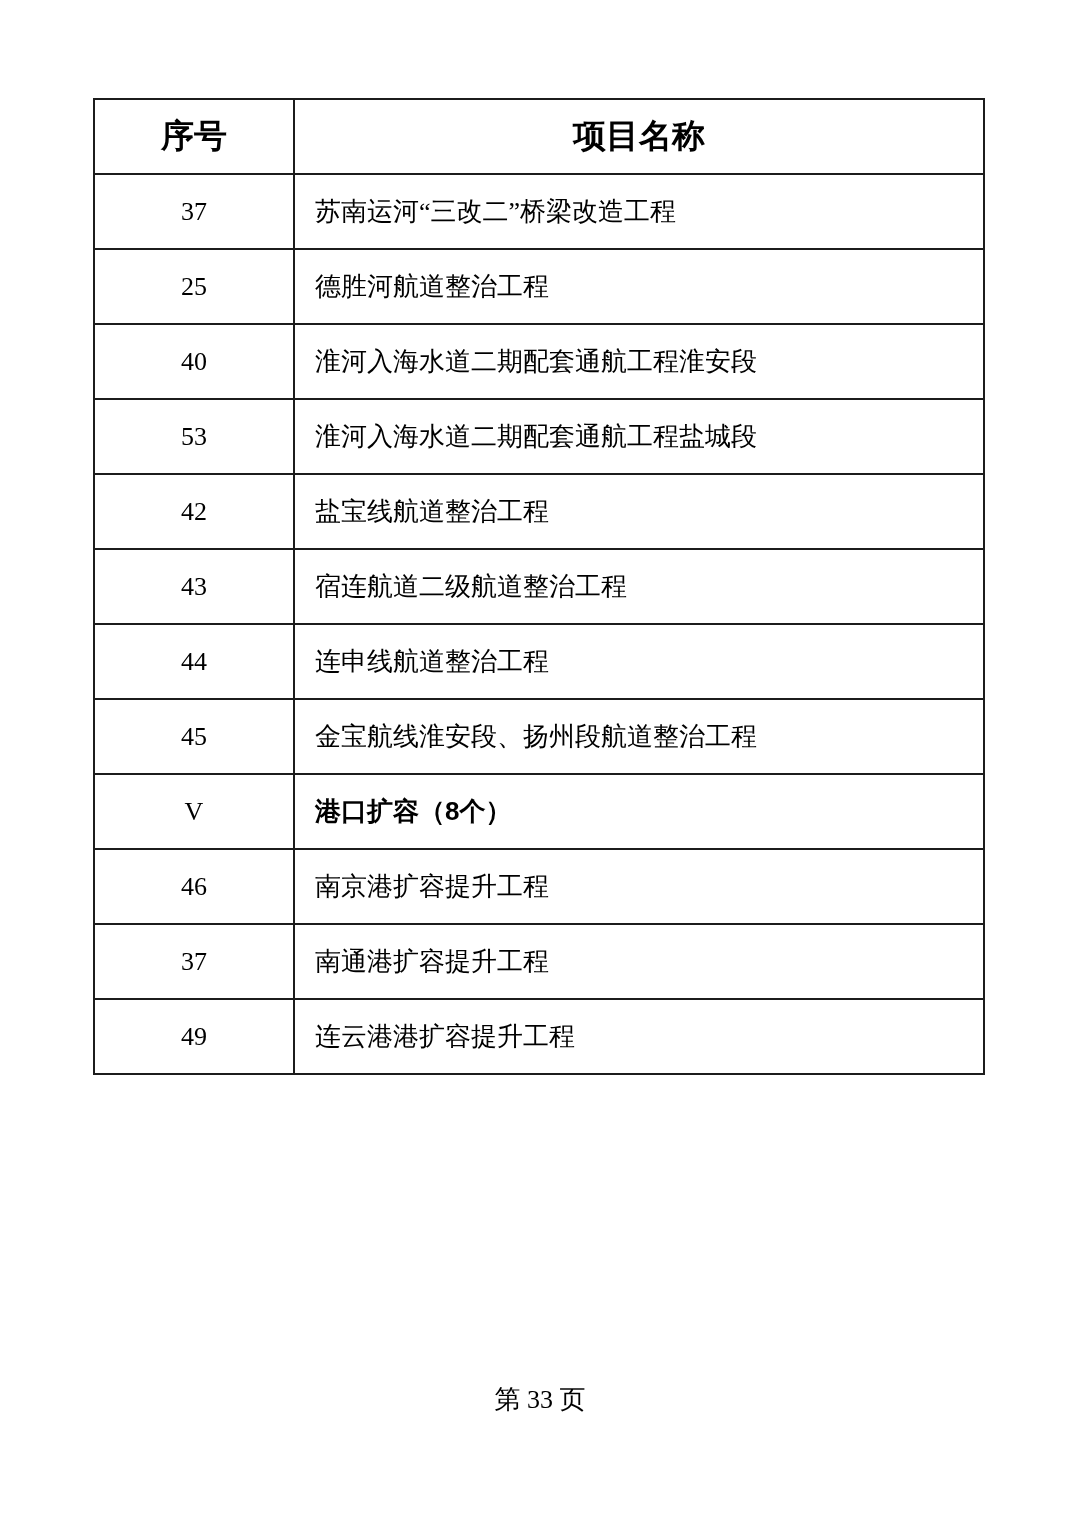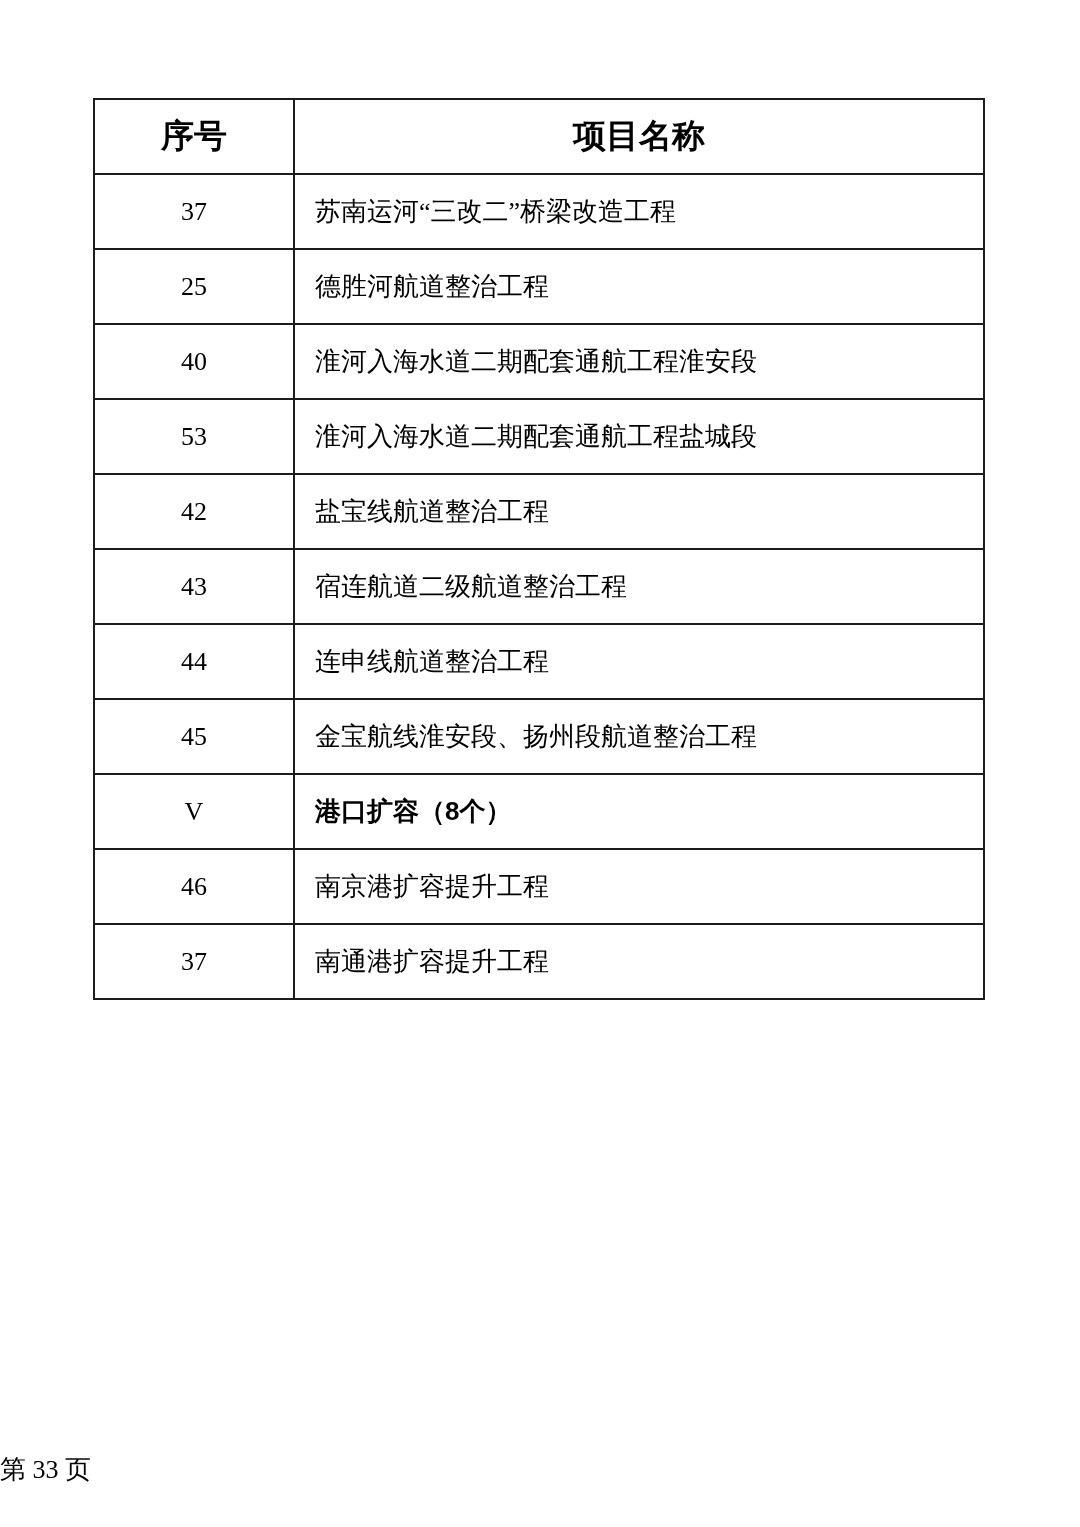--- a/index.html
+++ b/index.html
@@ -50,22 +50,23 @@
     text-align: left;
     padding-left: 20px;
   }
   td.name-cell.section-name {
     font-family: "Liberation Sans", "DejaVu Sans", sans-serif;
     font-weight: bold;
   }
   .page-footer {
     position: absolute;
     left: 0;
-    top: 1452px;
+    top: 1382px;
     width: 100%;
+    text-align: center;
     font-size: 26px;
     font-family: "Liberation Serif", "DejaVu Serif", serif;
   }
 </style>
 </head>
 <body>
 
 <table class="doc-table">
   <colgroup>
     <col class="col-no">
@@ -115,16 +116,20 @@
     <td class="name-cell section-name">港口扩容（8个）</td>
   </tr>
       <tr>
     <td class="num-cell">46</td>
     <td class="name-cell">南京港扩容提升工程</td>
   </tr>
       <tr>
     <td class="num-cell">37</td>
     <td class="name-cell">南通港扩容提升工程</td>
   </tr>
+      <tr>
+    <td class="num-cell">49</td>
+    <td class="name-cell">连云港港扩容提升工程</td>
+  </tr>
     </tbody>
 </table>
 
 <div class="page-footer">第 33 页</div>
 
 </body></html>

